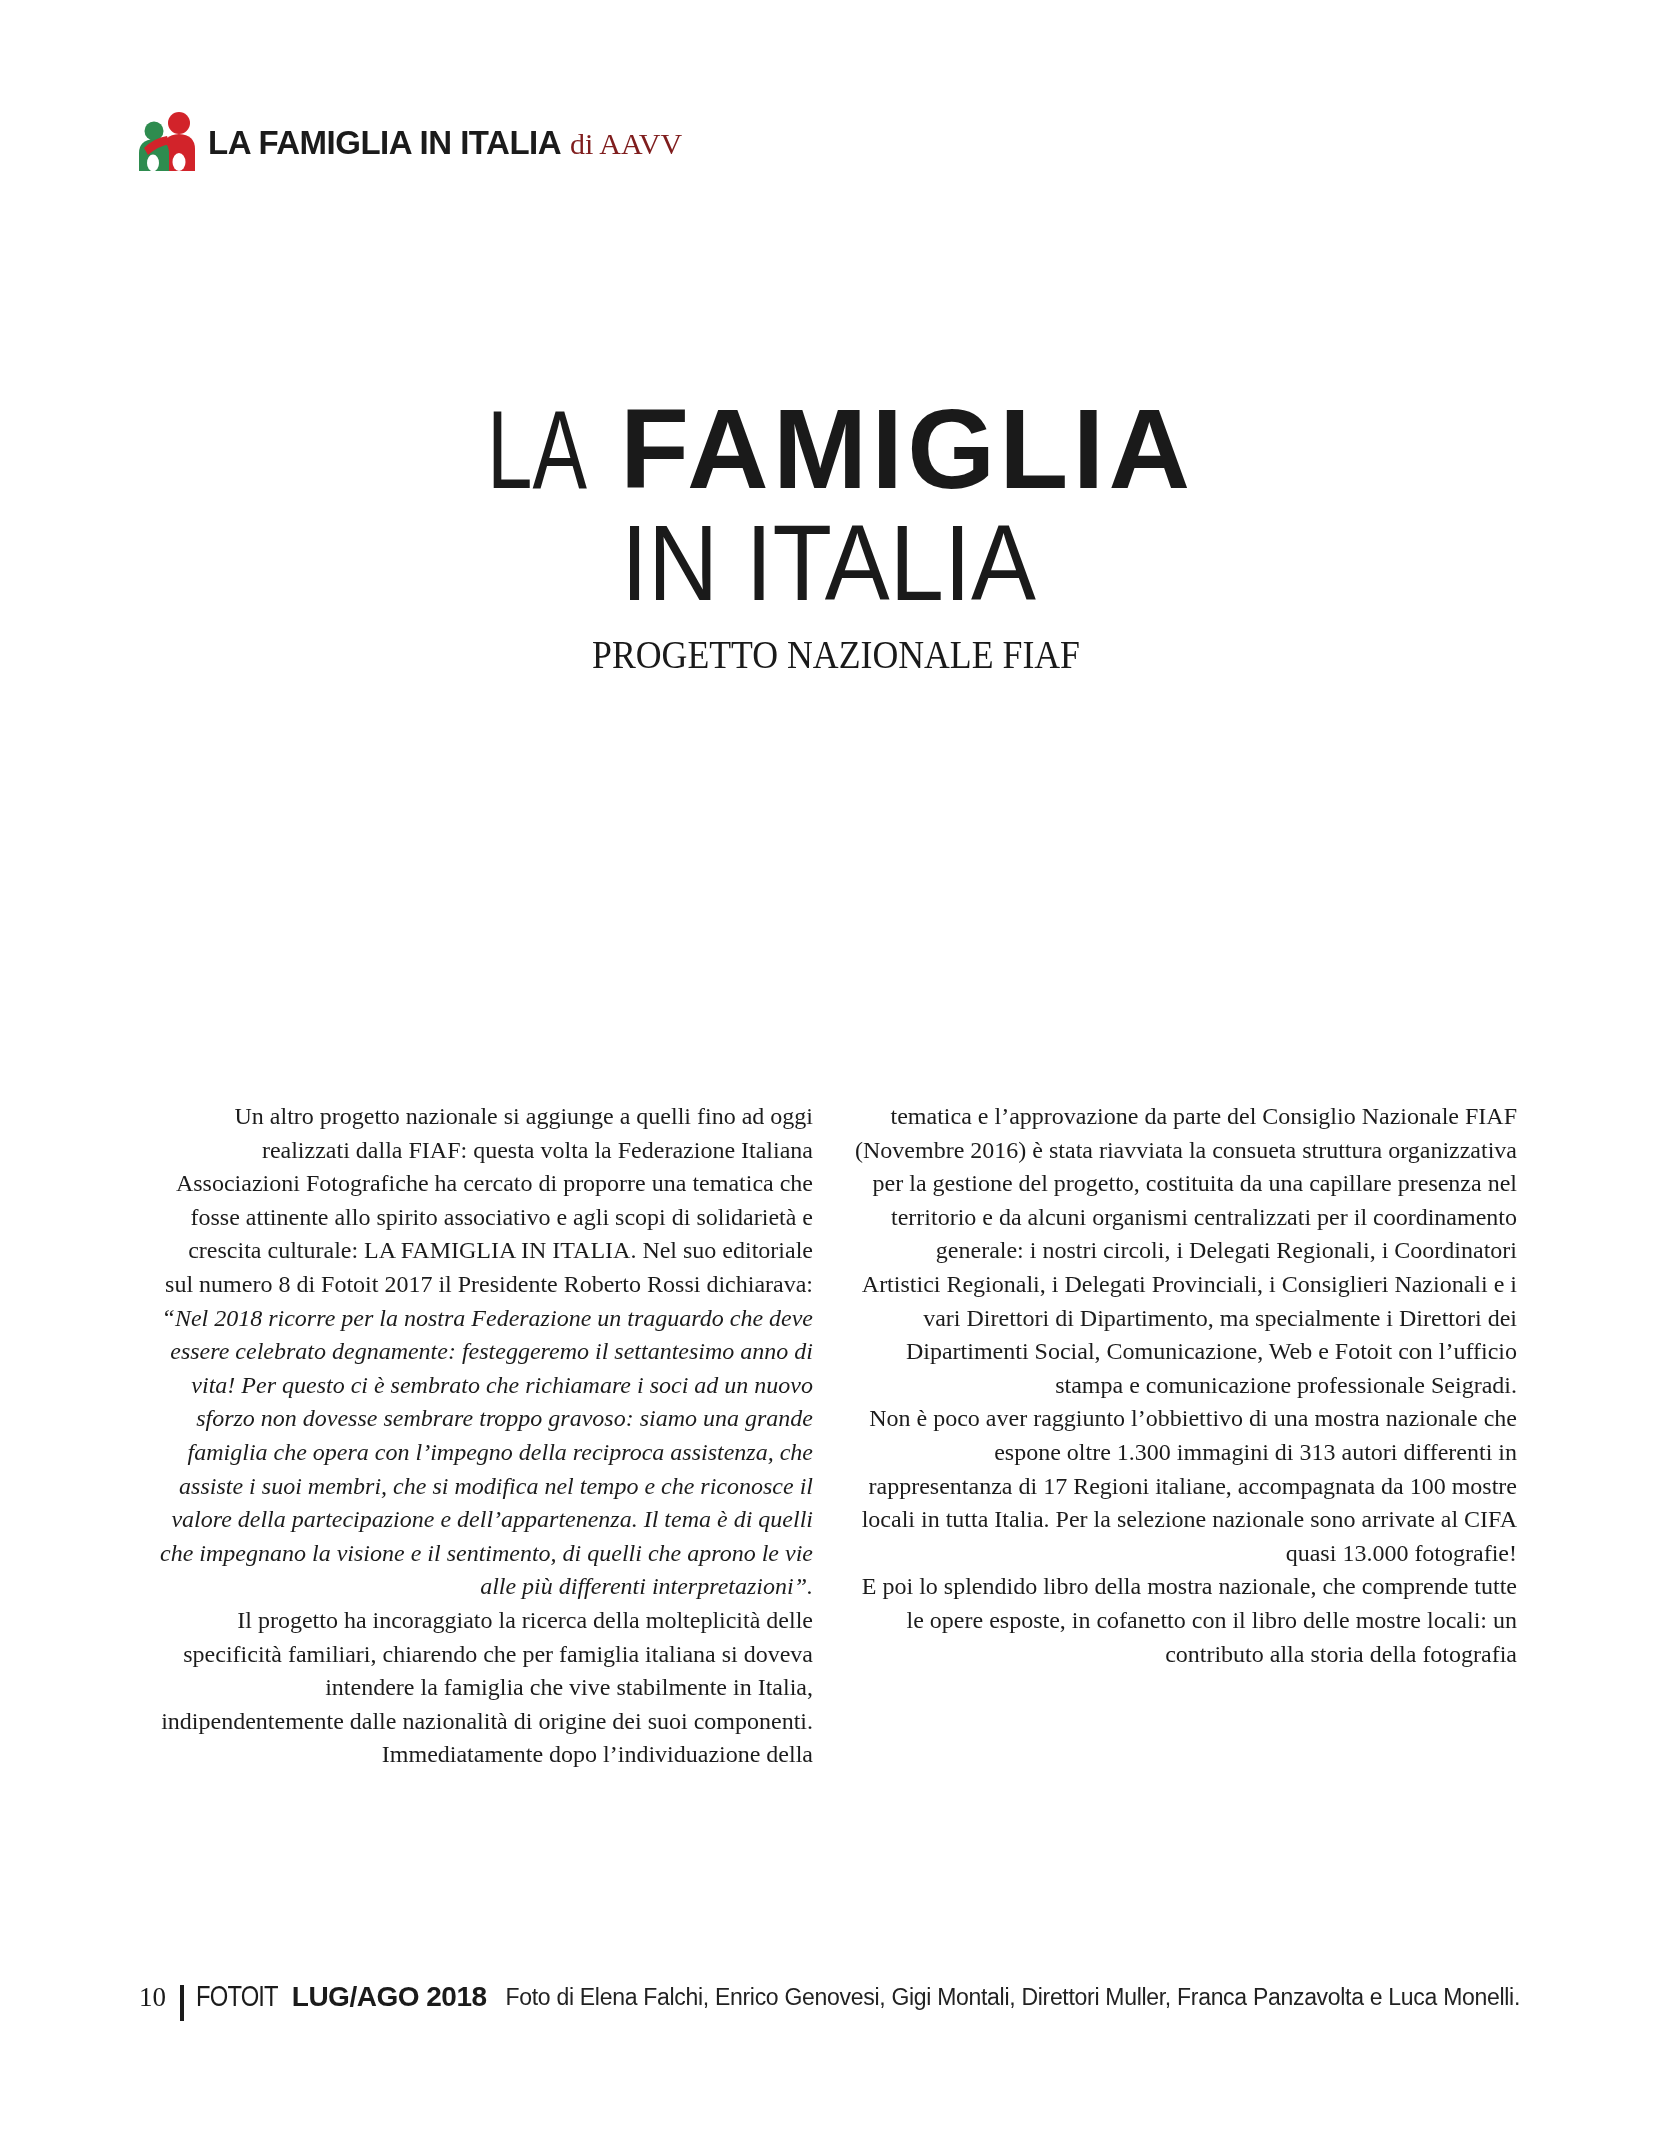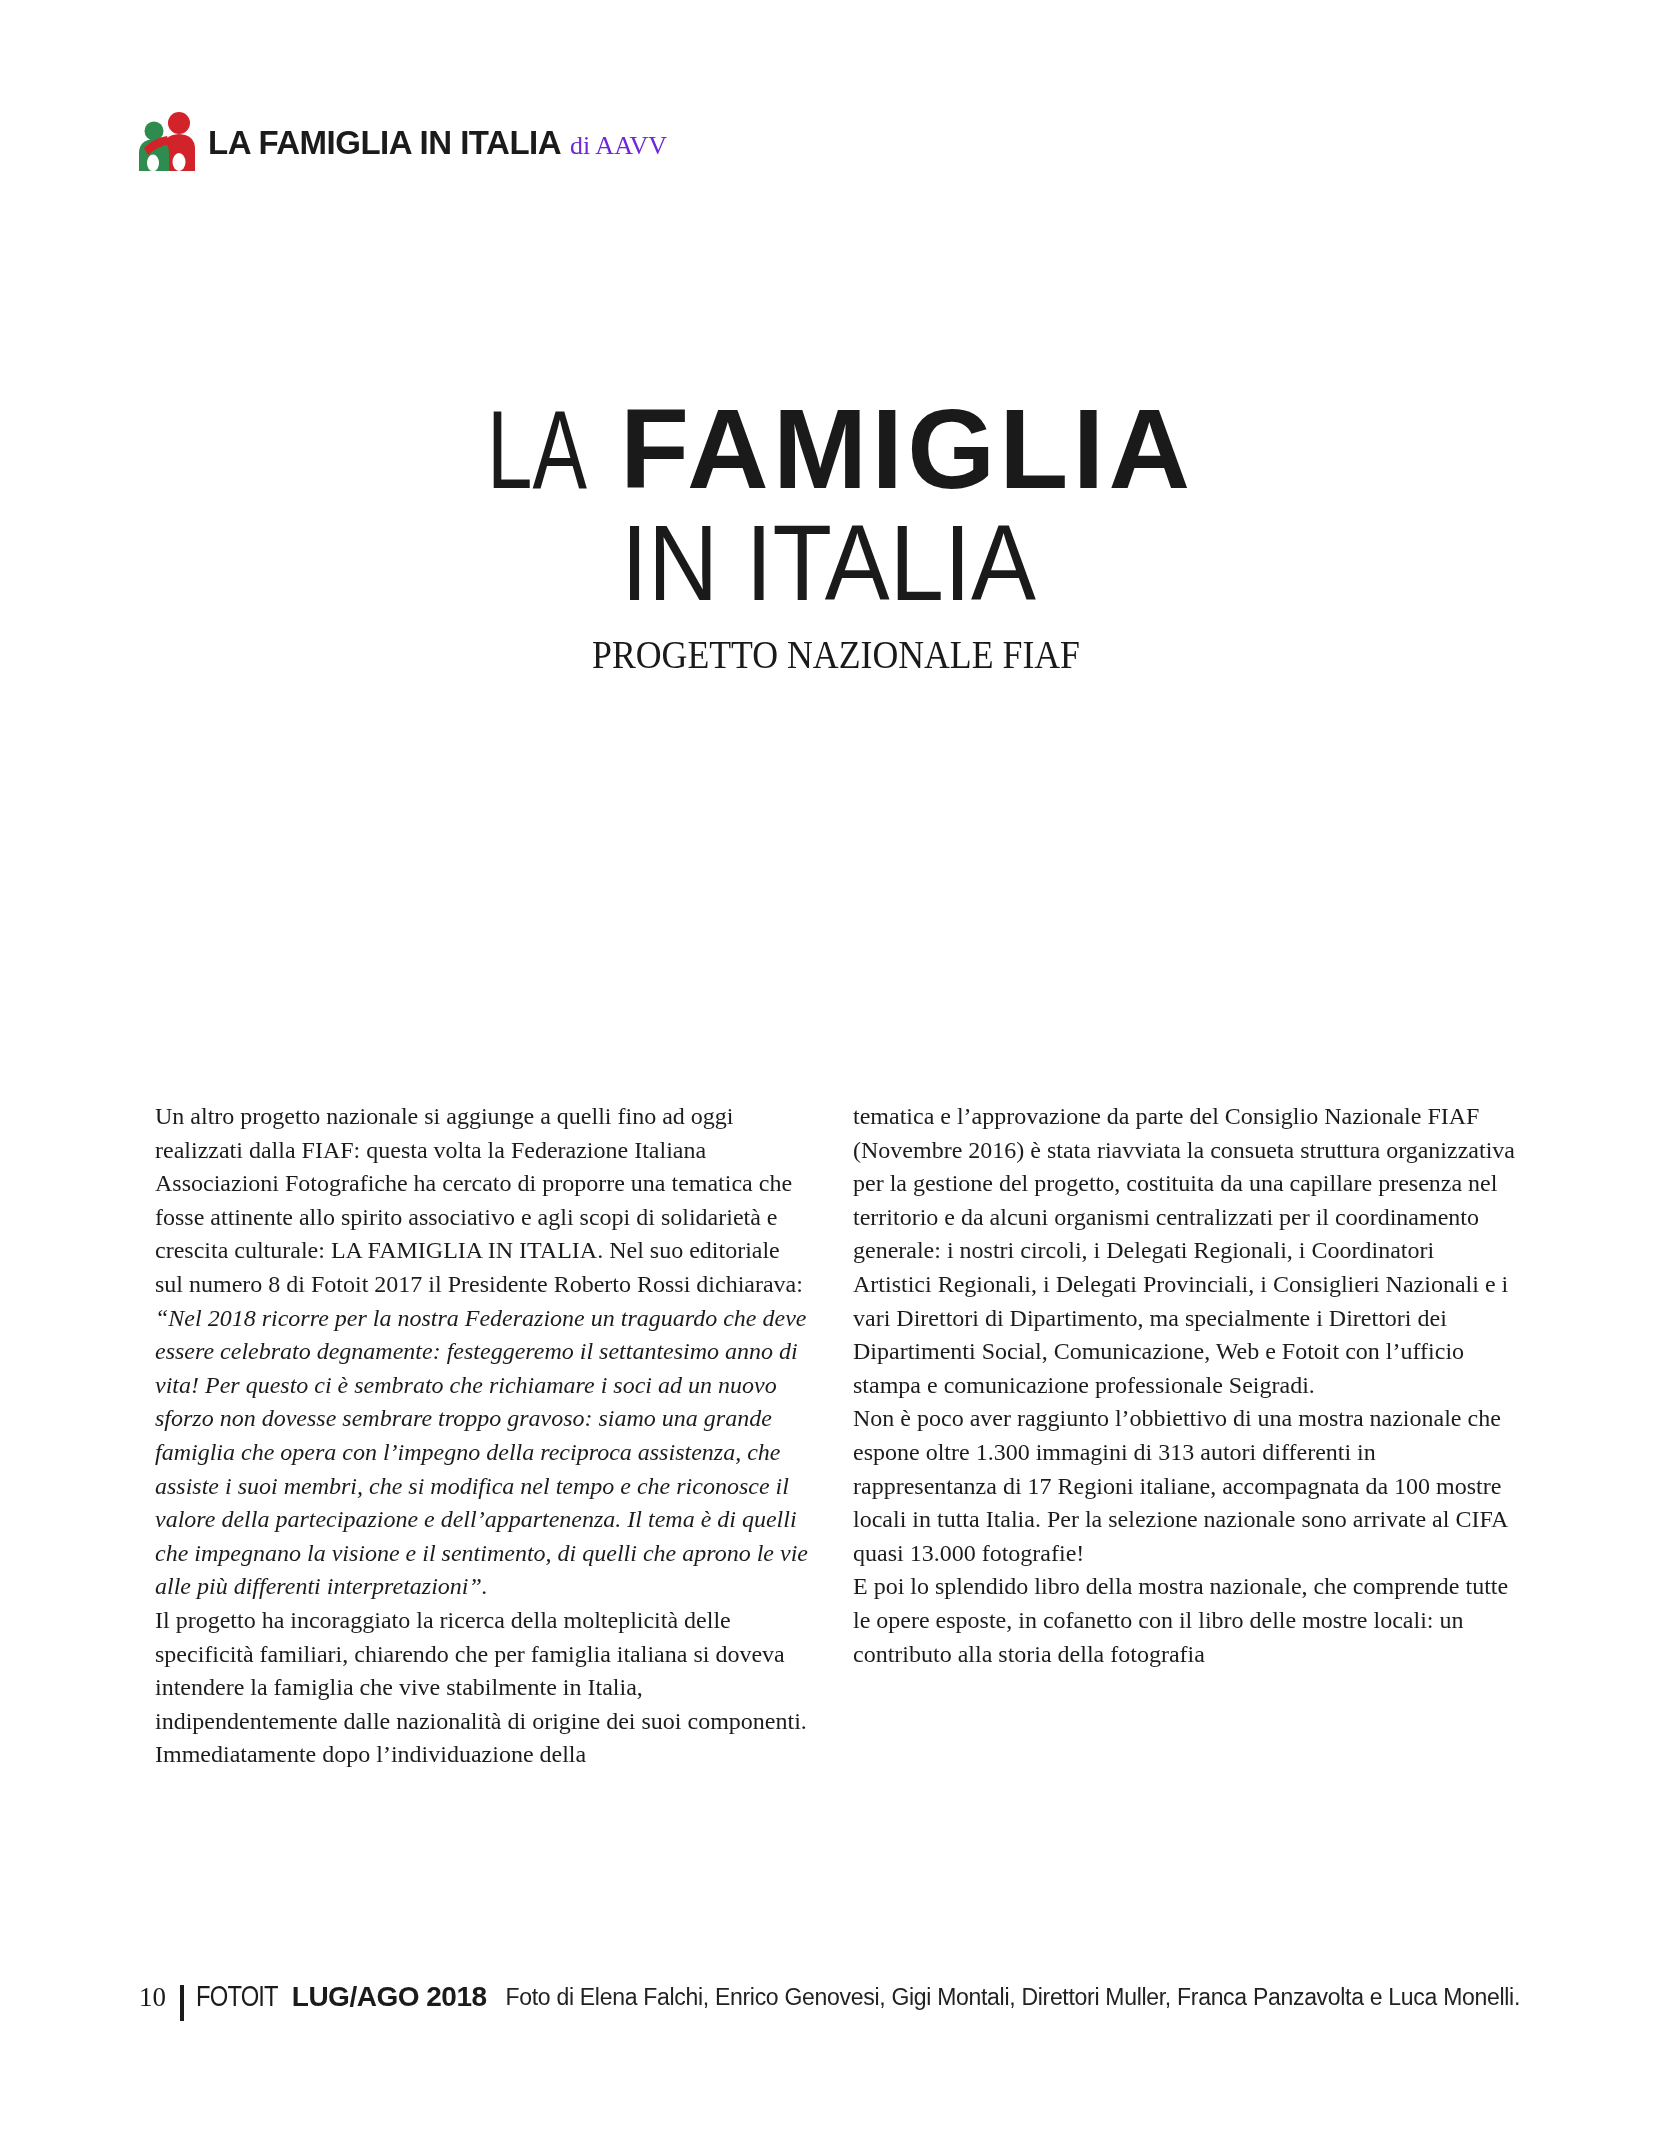--- a/index.html
+++ b/index.html
@@ -15,21 +15,21 @@
 
   
   .header-logo{position:absolute;left:134px;top:110px;width:70px;height:62px;}
   .header-text{position:absolute;left:208px;top:124px;white-space:nowrap;}
   .header-bold{
     font-family:"Liberation Sans", sans-serif;
     font-weight:700;font-size:33px;letter-spacing:-0.5px;color:#1b1b1b;
   }
   .header-author{
     font-family:"Liberation Serif", serif;
-    font-weight:400;font-size:26px;color:#6d28d9;margin-left:9px;
+    font-weight:400;font-size:30px;color:#7f1d1d;margin-left:9px;
   }
 
   
   .hero-svg{position:absolute;left:0;top:360px;}
   .hero-thin{font-family:"Liberation Sans", sans-serif;font-weight:400;fill:#1a1a1a;}
   .hero-heavy{font-family:"Liberation Sans", sans-serif;font-weight:700;fill:#1a1a1a;}
   .hero-serif{font-family:"Liberation Serif", serif;font-weight:400;fill:#1a1a1a;}
 
   
   .event-info{
@@ -39,21 +39,21 @@
     font-size:38px;line-height:45px;
   }
 
   
   .article-col{
     position:absolute;top:1100px;
     font-family:"Liberation Serif", serif;
     font-size:24px;line-height:33.6px;color:#1c1c1c;
     text-align:left;
   }
-  .article-col p{margin:0;}
+  .article-col p{margin:0;text-align:right;}
   .article-col .it{font-style:italic;}
   .col-left{left:155px;width:658px;}
   .col-right{left:853px;width:664px;}
 
   
   .footer-left{
     position:absolute;left:139px;top:1980px;
     display:flex;align-items:baseline;white-space:nowrap;
   }
   .page-number{font-family:"Liberation Serif", serif;font-size:27px;color:#1b1b1b;}

